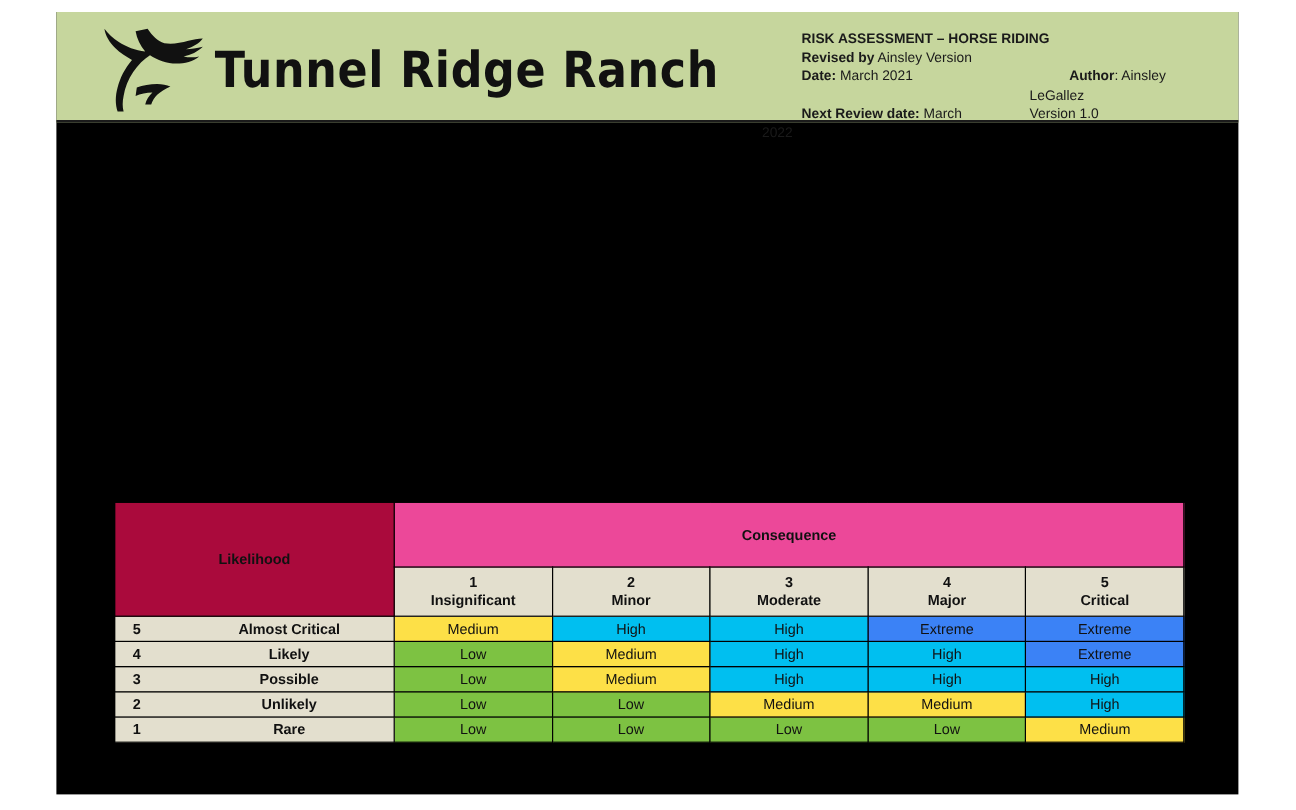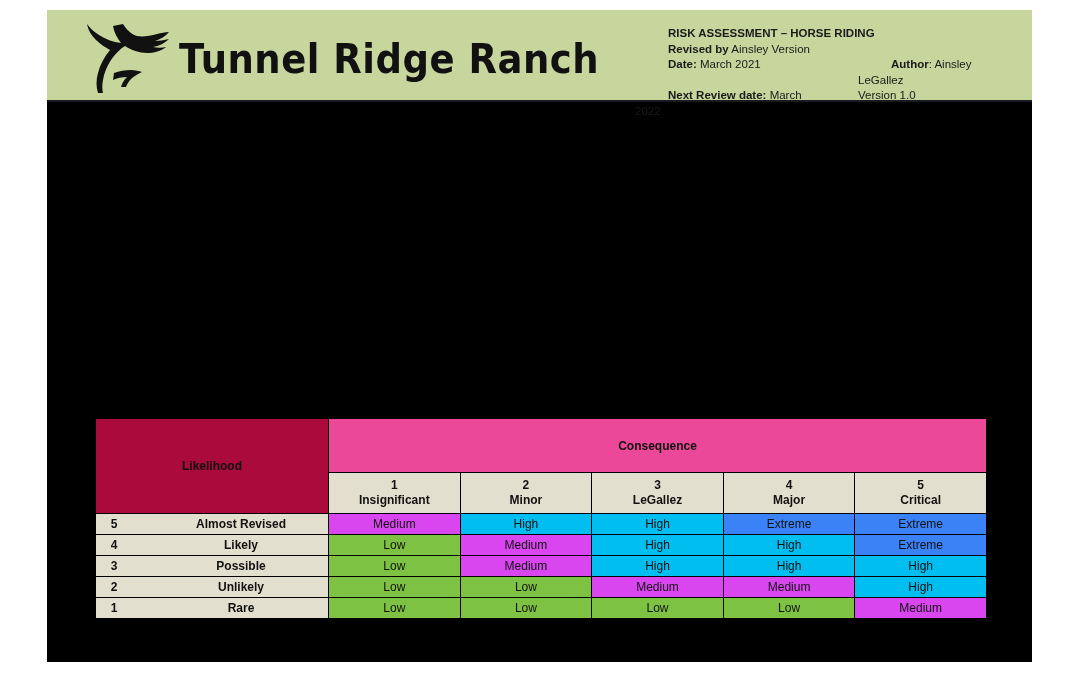--- a/index.html
+++ b/index.html
@@ -107,21 +107,21 @@
     padding:0;
   }
   .row-label .inner{
     display:flex;align-items:center;height:20px;
   }
   .row-label .rank{width:24px;flex:0 0 24px;padding-left:6px;}
   .row-label .name{flex:1;padding-left:28px;}
 
   .risk{height:20px;font-size:12px;line-height:20px;}
   .risk.low{background:#7dc242;}
-  .risk.medium{background:#d946ef;}
+  .risk.medium{background:#fde047;}
   .risk.high{background:#00bff0;}
   .risk.extreme{background:#3b82f6;}
 </style>
 </head>
 <body>
 
 <div class="page">
   <div class="slide">
 
     <div class="header-band">
@@ -179,37 +179,37 @@
           <td class="sub-head">
             <span class="num">1</span>
             <span class="lbl">Insignificant</span>
           </td>
           <td class="sub-head">
             <span class="num">2</span>
             <span class="lbl">Minor</span>
           </td>
           <td class="sub-head">
             <span class="num">3</span>
-            <span class="lbl">LeGallez</span>
+            <span class="lbl">Moderate</span>
           </td>
           <td class="sub-head">
             <span class="num">4</span>
             <span class="lbl">Major</span>
           </td>
           <td class="sub-head">
             <span class="num">5</span>
             <span class="lbl">Critical</span>
           </td>
         </tr>
 
         <tr>
           <td class="row-label">
             <div class="inner">
               <span class="rank">5</span>
-              <span class="name">Almost Revised</span>
+              <span class="name">Almost Critical</span>
             </div>
           </td>
           <td class="risk medium">Medium</td>
           <td class="risk high">High</td>
           <td class="risk high">High</td>
           <td class="risk extreme">Extreme</td>
           <td class="risk extreme">Extreme</td>
         </tr>
 
         <tr>

